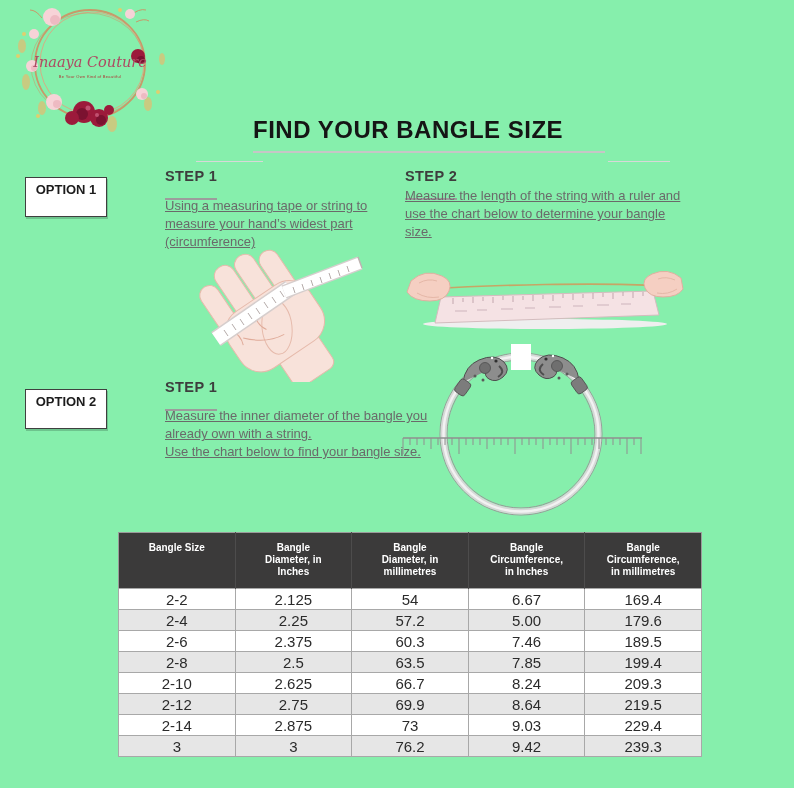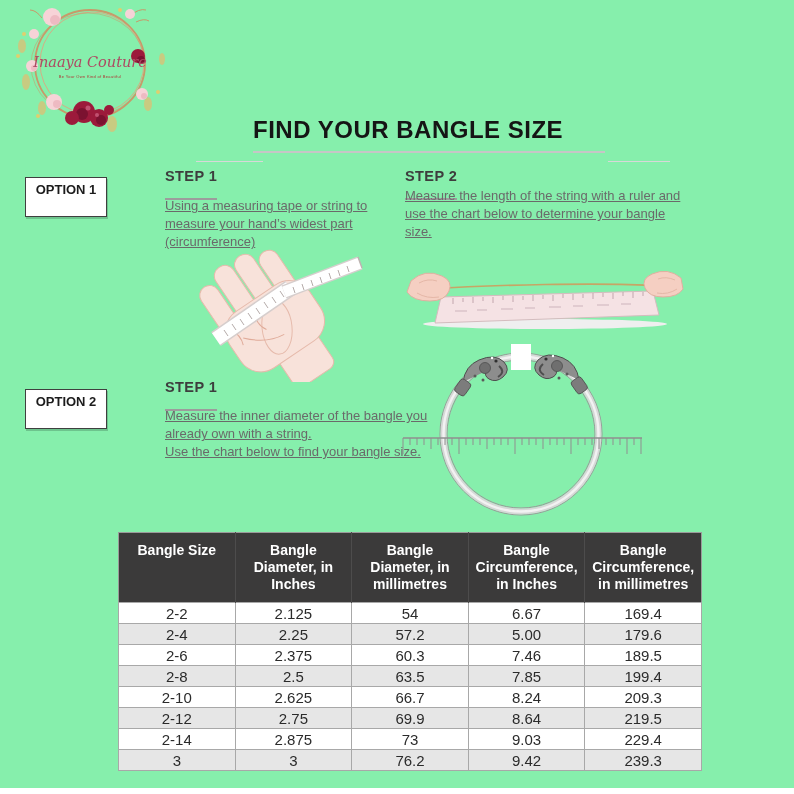--- a/index.html
+++ b/index.html
@@ -34,21 +34,21 @@
 
   
   .logo{left:12px;top:4px;width:156px;height:128px;}
   .hand-illo{left:172px;top:242px;width:205px;height:140px;}
   .string-illo{left:405px;top:247px;width:282px;height:85px;}
   .bangle-illo{left:395px;top:330px;width:262px;height:192px;}
 
   
   .size-table{left:118px;top:532px;width:584px;border-collapse:collapse;table-layout:fixed;
               border:1px solid #9b9b9b;}
-  .size-table th{background:#3b3a3a;color:#fff;font-size:14px;font-weight:600;text-align:center;
+  .size-table th{background:#3b3a3a;color:#fff;font-size:10px;font-weight:600;text-align:center;
                  vertical-align:top;padding:9px 4px 10px;line-height:1.2;white-space:pre-line;
                  border-right:1px solid #4d4c4c;}
   .size-table th:last-child{border-right:none;}
   .size-table td{height:20px;font-size:15px;color:#2b2b2b;text-align:center;
                  border:1px solid #a8a8a8;background:#fff;padding:0 4px;}
   .size-table tbody tr:nth-child(even) td{background:#e6e6e6;}
 </style>
 </head>
 <body>
 

